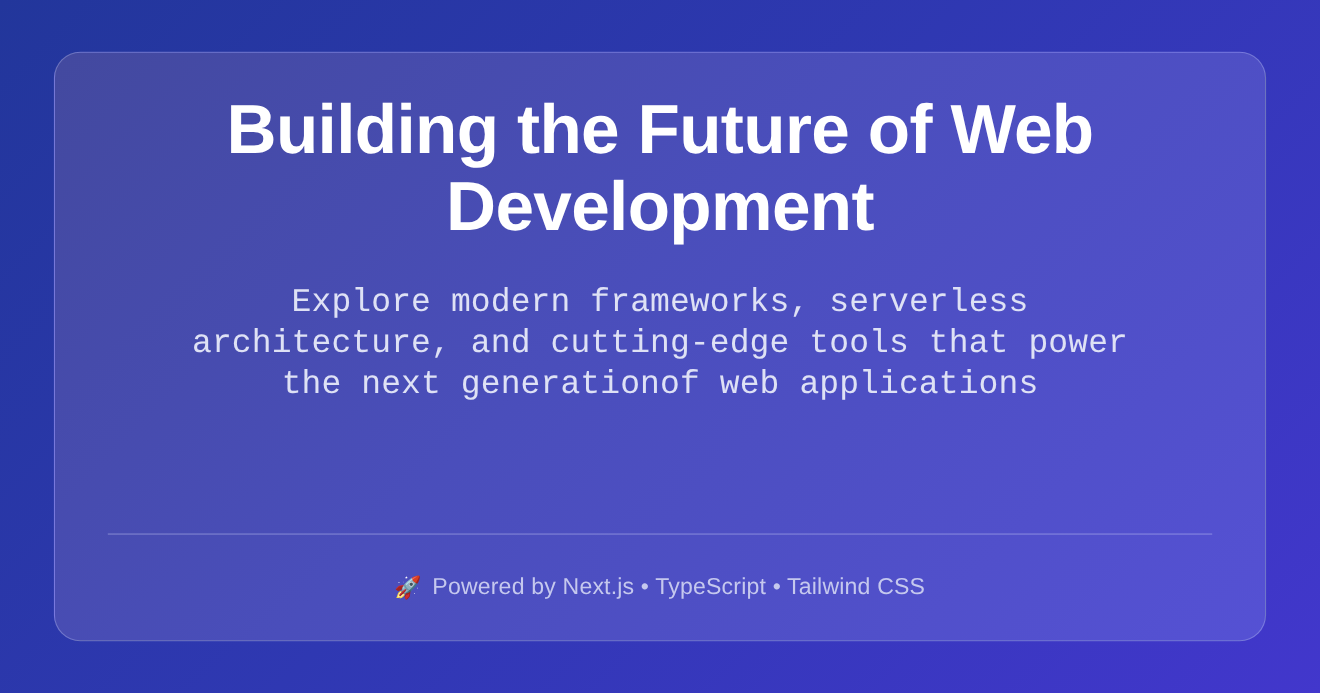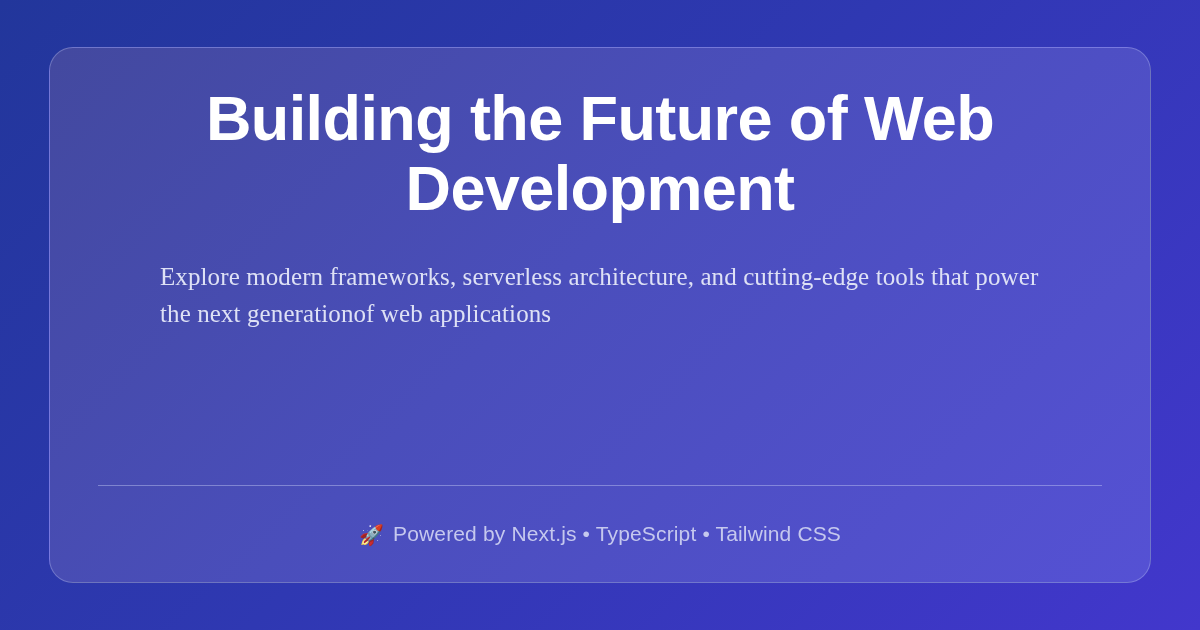--- a/index.html
+++ b/index.html
@@ -58,27 +58,27 @@
     line-height: 70px;
     font-weight: 700;
     letter-spacing: -0.6px;
     font-family: Liberation Sans, sans-serif;
   }
 
   .subheadline {
     margin: 0;
     padding-top: 35px;
     width: 880px;
-    text-align: left;
+    text-align: center;
     color: #dee1f5;
-    font-size: 25px;
+    font-size: 30px;
     line-height: 37px;
     font-weight: 300;
     letter-spacing: 0.1px;
-    font-family: Liberation Serif, serif;
+    font-family: Liberation Mono, monospace;
   }
 
   .spacer {
     flex: 1 1 auto;
   }
 
   .divider {
     width: 100%;
     height: 1px;
     background: rgba(206, 212, 248, 0.42);

